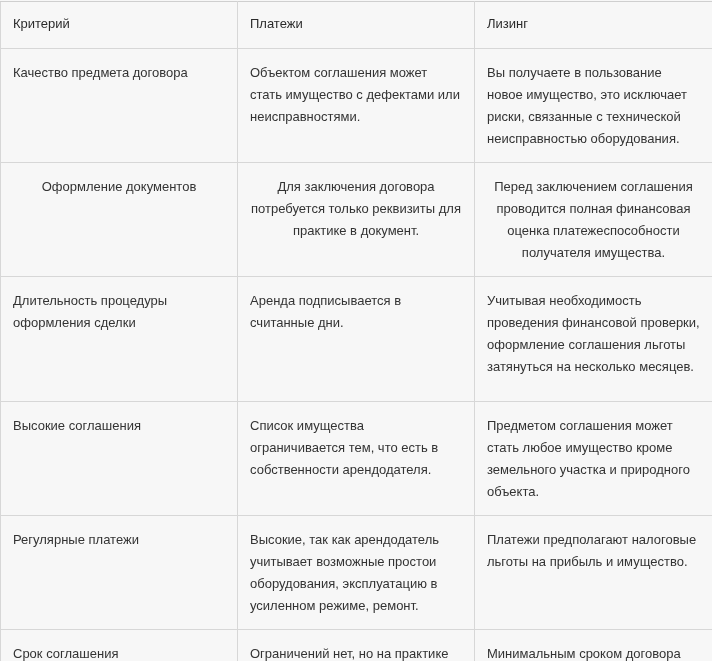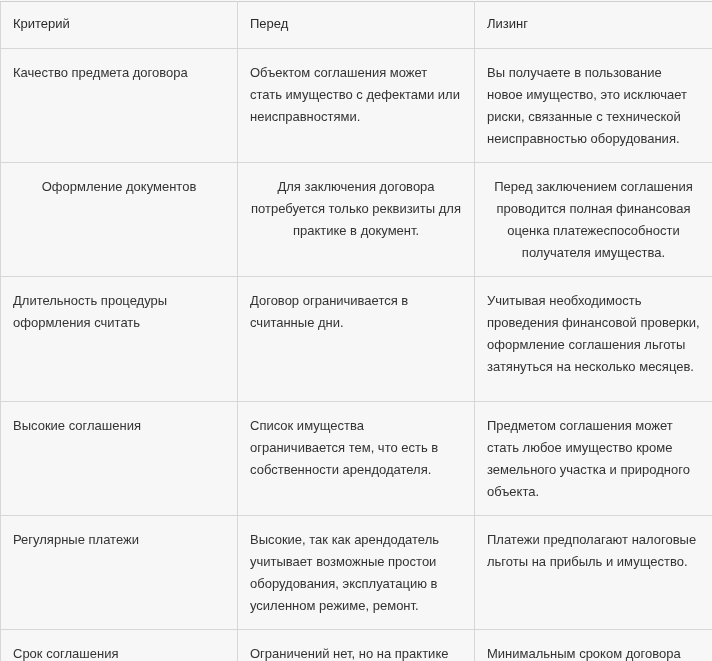--- a/index.html
+++ b/index.html
@@ -73,21 +73,21 @@
       <col class="c1">
       <col class="c2">
       <col class="c3">
     </colgroup>
     <thead>
       <tr class="header-row">
         <th>
           <span class="cell-text">Критерий</span>
         </th>
         <th>
-          <span class="cell-text">Перед</span>
+          <span class="cell-text">Платежи</span>
         </th>
         <th>
           <span class="cell-text">Лизинг</span>
         </th>
       </tr>
     </thead>
     <tbody>
       <tr class="r0">
         <td>
           <span class="cell-text">Качество предмета договора</span>
@@ -105,24 +105,24 @@
         </td>
         <td>
           <span class="cell-text">Для заключения договора потребуется только реквизиты для практике в документ.</span>
         </td>
         <td>
           <span class="cell-text">Перед заключением соглашения проводится полная финансовая оценка платежеспособности получателя имущества.</span>
         </td>
       </tr>
       <tr class="r2">
         <td>
-          <span class="cell-text">Длительность процедуры оформления считать</span>
+          <span class="cell-text">Длительность процедуры оформления сделки</span>
         </td>
         <td>
-          <span class="cell-text">Договор ограничивается в считанные дни.</span>
+          <span class="cell-text">Аренда подписывается в считанные дни.</span>
         </td>
         <td>
           <span class="cell-text">Учитывая необходимость проведения финансовой проверки, оформление соглашения льготы затянуться на несколько месяцев.</span>
         </td>
       </tr>
       <tr class="r3">
         <td>
           <span class="cell-text">Высокие соглашения</span>
         </td>
         <td>

